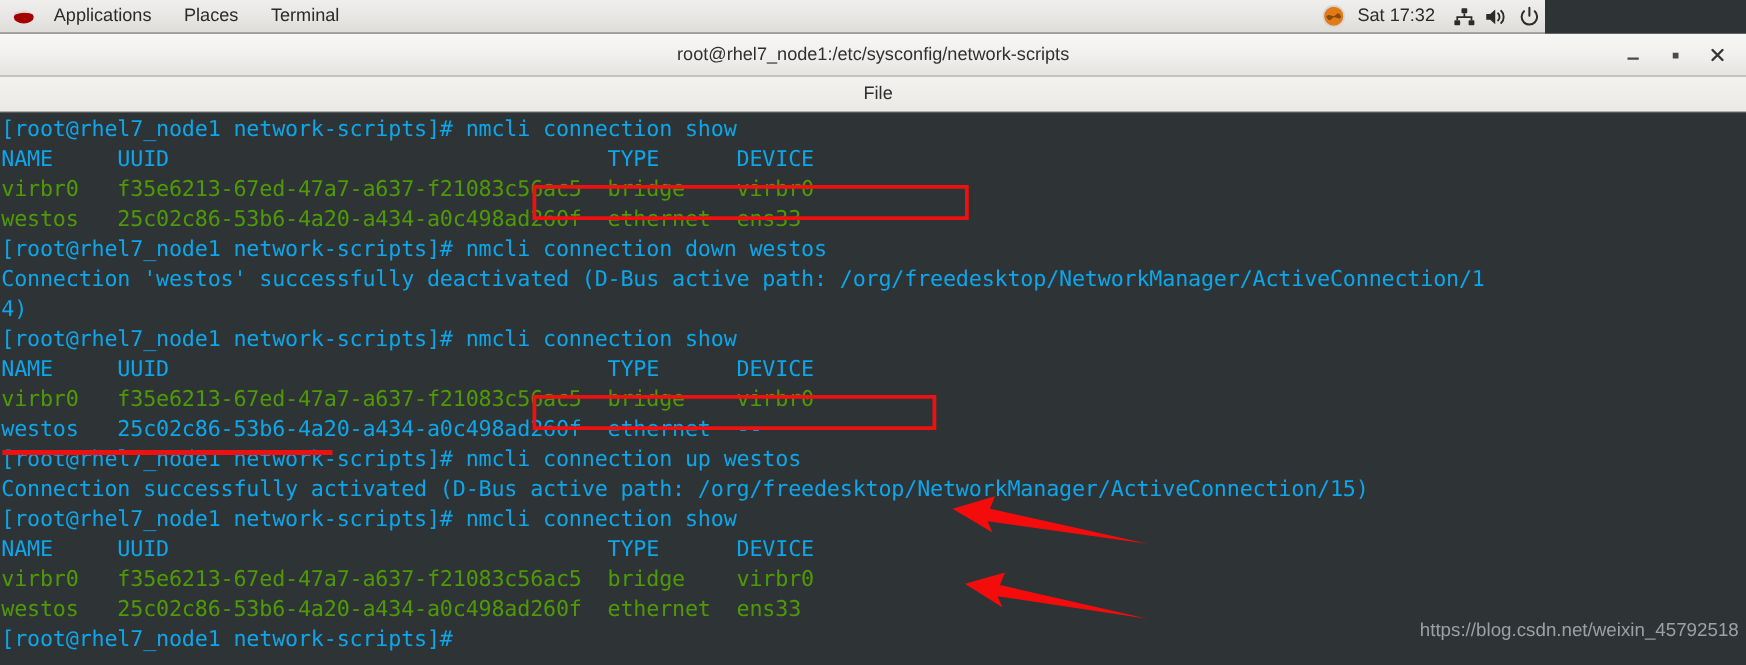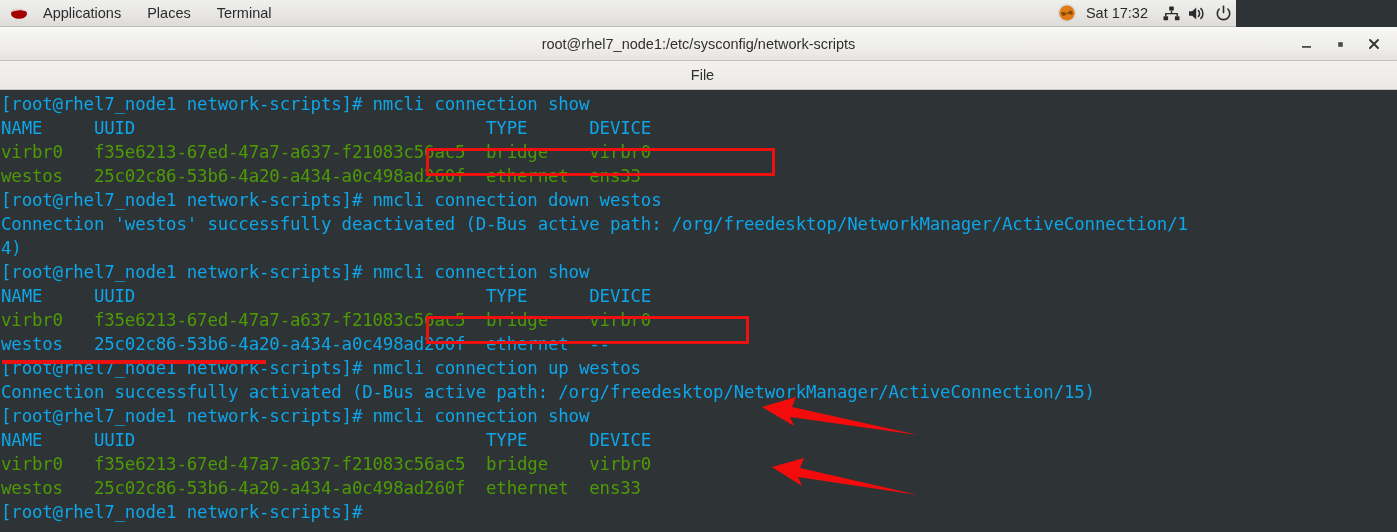--- a/index.html
+++ b/index.html
@@ -270,15 +270,16 @@
 
       <div class="anno-underline" style="left:2px; top:270px; width:264px; height:4px;"></div>
 
       <svg class="anno-arrow" style="left:760px; top:305px;" width="160" height="48" viewBox="0 0 160 48">
         <path d="M2 12 L36 2 L32 12 L158 40 L30 22 L34 31 Z" fill="#f40c0c"></path>
       </svg>
       <svg class="anno-arrow" style="left:770px; top:367px;" width="150" height="46" viewBox="0 0 150 46">
         <path d="M2 10 L34 1 L30 11 L148 38 L28 20 L32 29 Z" fill="#f40c0c"></path>
       </svg>
 
+      <div class="watermark">https://blog.csdn.net/weixin_45792518</div>
     </div>
   </div>
 </div>
 
 </body></html>

